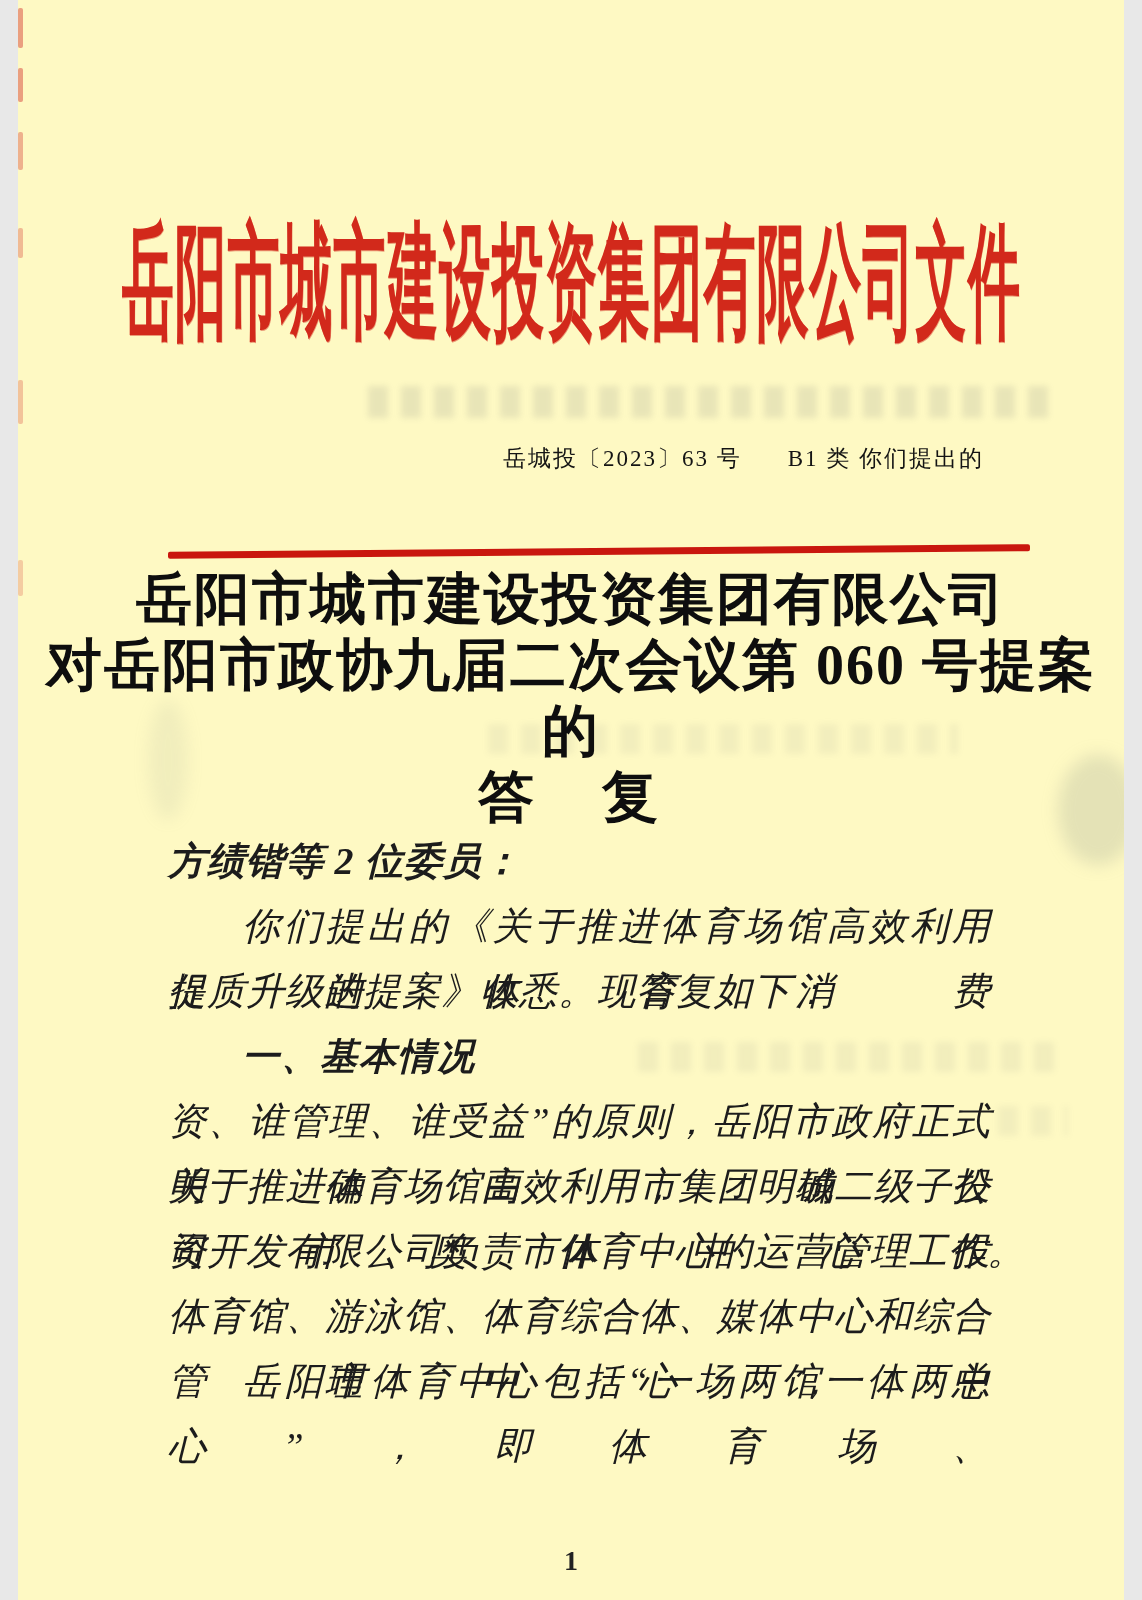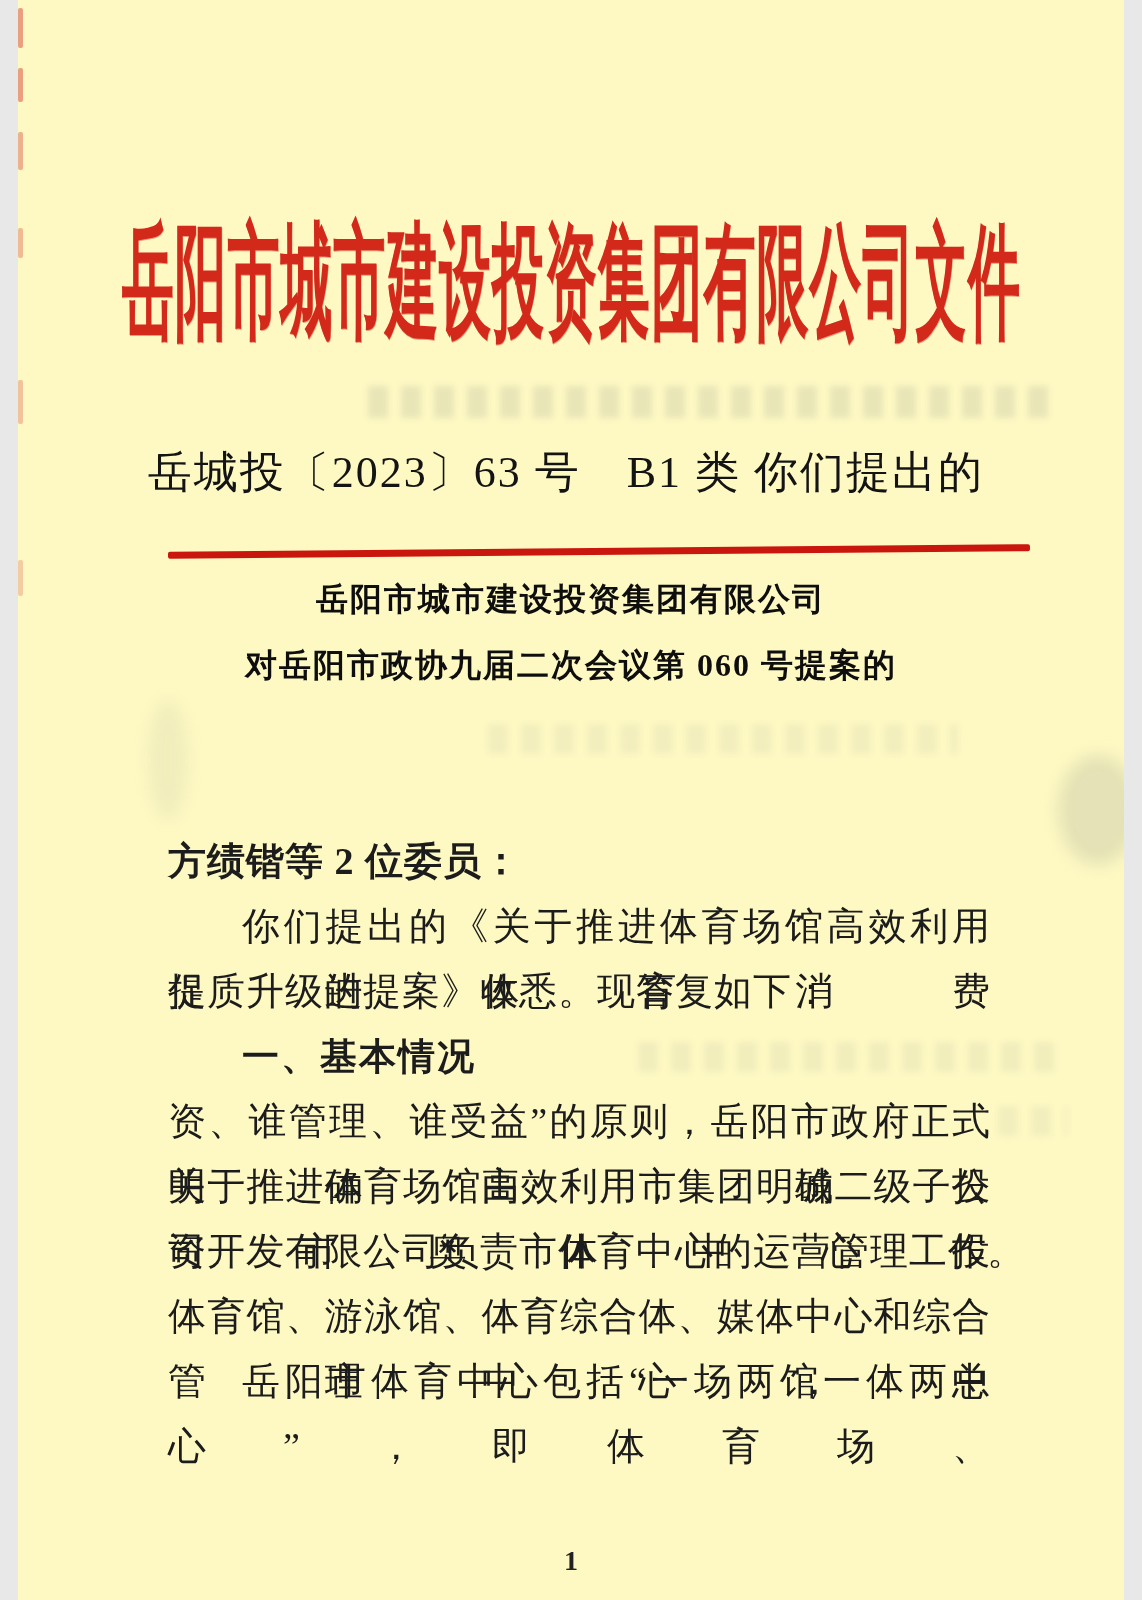--- a/index.html
+++ b/index.html
@@ -44,21 +44,21 @@
   .docnum-row {
     position: absolute;
     top: 443px;
     left: 0;
     width: 100%;
     box-sizing: border-box;
     padding-right: 140px;
     display: flex;
     justify-content: flex-end;
     gap: 46px;
-    font-size: 44px;
+    font-size: 23px;
     letter-spacing: 2px;
     color: #141414;
   }
 
   
   .red-rule {
     position: absolute;
     top: 548px;
     left: 150px;
     width: 862px;
@@ -72,21 +72,21 @@
   .doc-title {
     position: absolute;
     top: 566px;
     left: 0;
     width: 100%;
     text-align: center;
     font-weight: bold;
     color: #0e0e0e;
   }
   .doc-title .t-line {
-    font-size: 32px;
+    font-size: 56px;
     line-height: 66px;
     letter-spacing: 2px;
   }
   .doc-title .t-line3 {
     letter-spacing: 6px;
   }
 
   
   .body-text {
     position: absolute;
@@ -97,20 +97,21 @@
     padding-left: 150px;
     padding-right: 133px;
   }
   .b-line {
     font-size: 38px;
     line-height: 65px;
     height: 65px;
     white-space: nowrap;
     letter-spacing: 1px;
     color: #1c1c1c;
+    font-style: italic;
   }
   .b-line.indent { text-indent: 74px; }
   .b-line.j {
     white-space: normal;
     text-align: justify;
     text-align-last: justify;
     text-justify: inter-character;
   }
   .b-line.heading {
     font-family: "Liberation Sans", "DejaVu Sans", sans-serif;
@@ -185,20 +186,21 @@
   <div class="docnum-row">
     <span>岳城投〔2023〕63 号</span>
     <span>B1 类  你们提出的</span>
   </div>
 
   <div class="red-rule"></div>
 
   <div class="doc-title">
     <div class="t-line">岳阳市城市建设投资集团有限公司</div>
     <div class="t-line">对岳阳市政协九届二次会议第 060 号提案的</div>
+    <div class="t-line t-line3">答　复</div>
   </div>
 
   <div class="body-text">
     <div class="b-line salutation">方绩锴等 2 位委员：</div>
     <div class="b-line indent j">你们提出的《关于推进体育场馆高效利用　促进体育消费</div>
     <div class="b-line">提质升级的提案》收悉。现答复如下：</div>
     <div class="b-line indent heading">一、基本情况</div>
     <div class="b-line j">资、谁管理、谁受益”的原则，岳阳市政府正式明确由市城投</div>
     <div class="b-line j">关于推进体育场馆高效利用，集团明确二级子公司市奥体中心投</div>
     <div class="b-line">资开发有限公司负责市体育中心的运营管理工作。</div>

